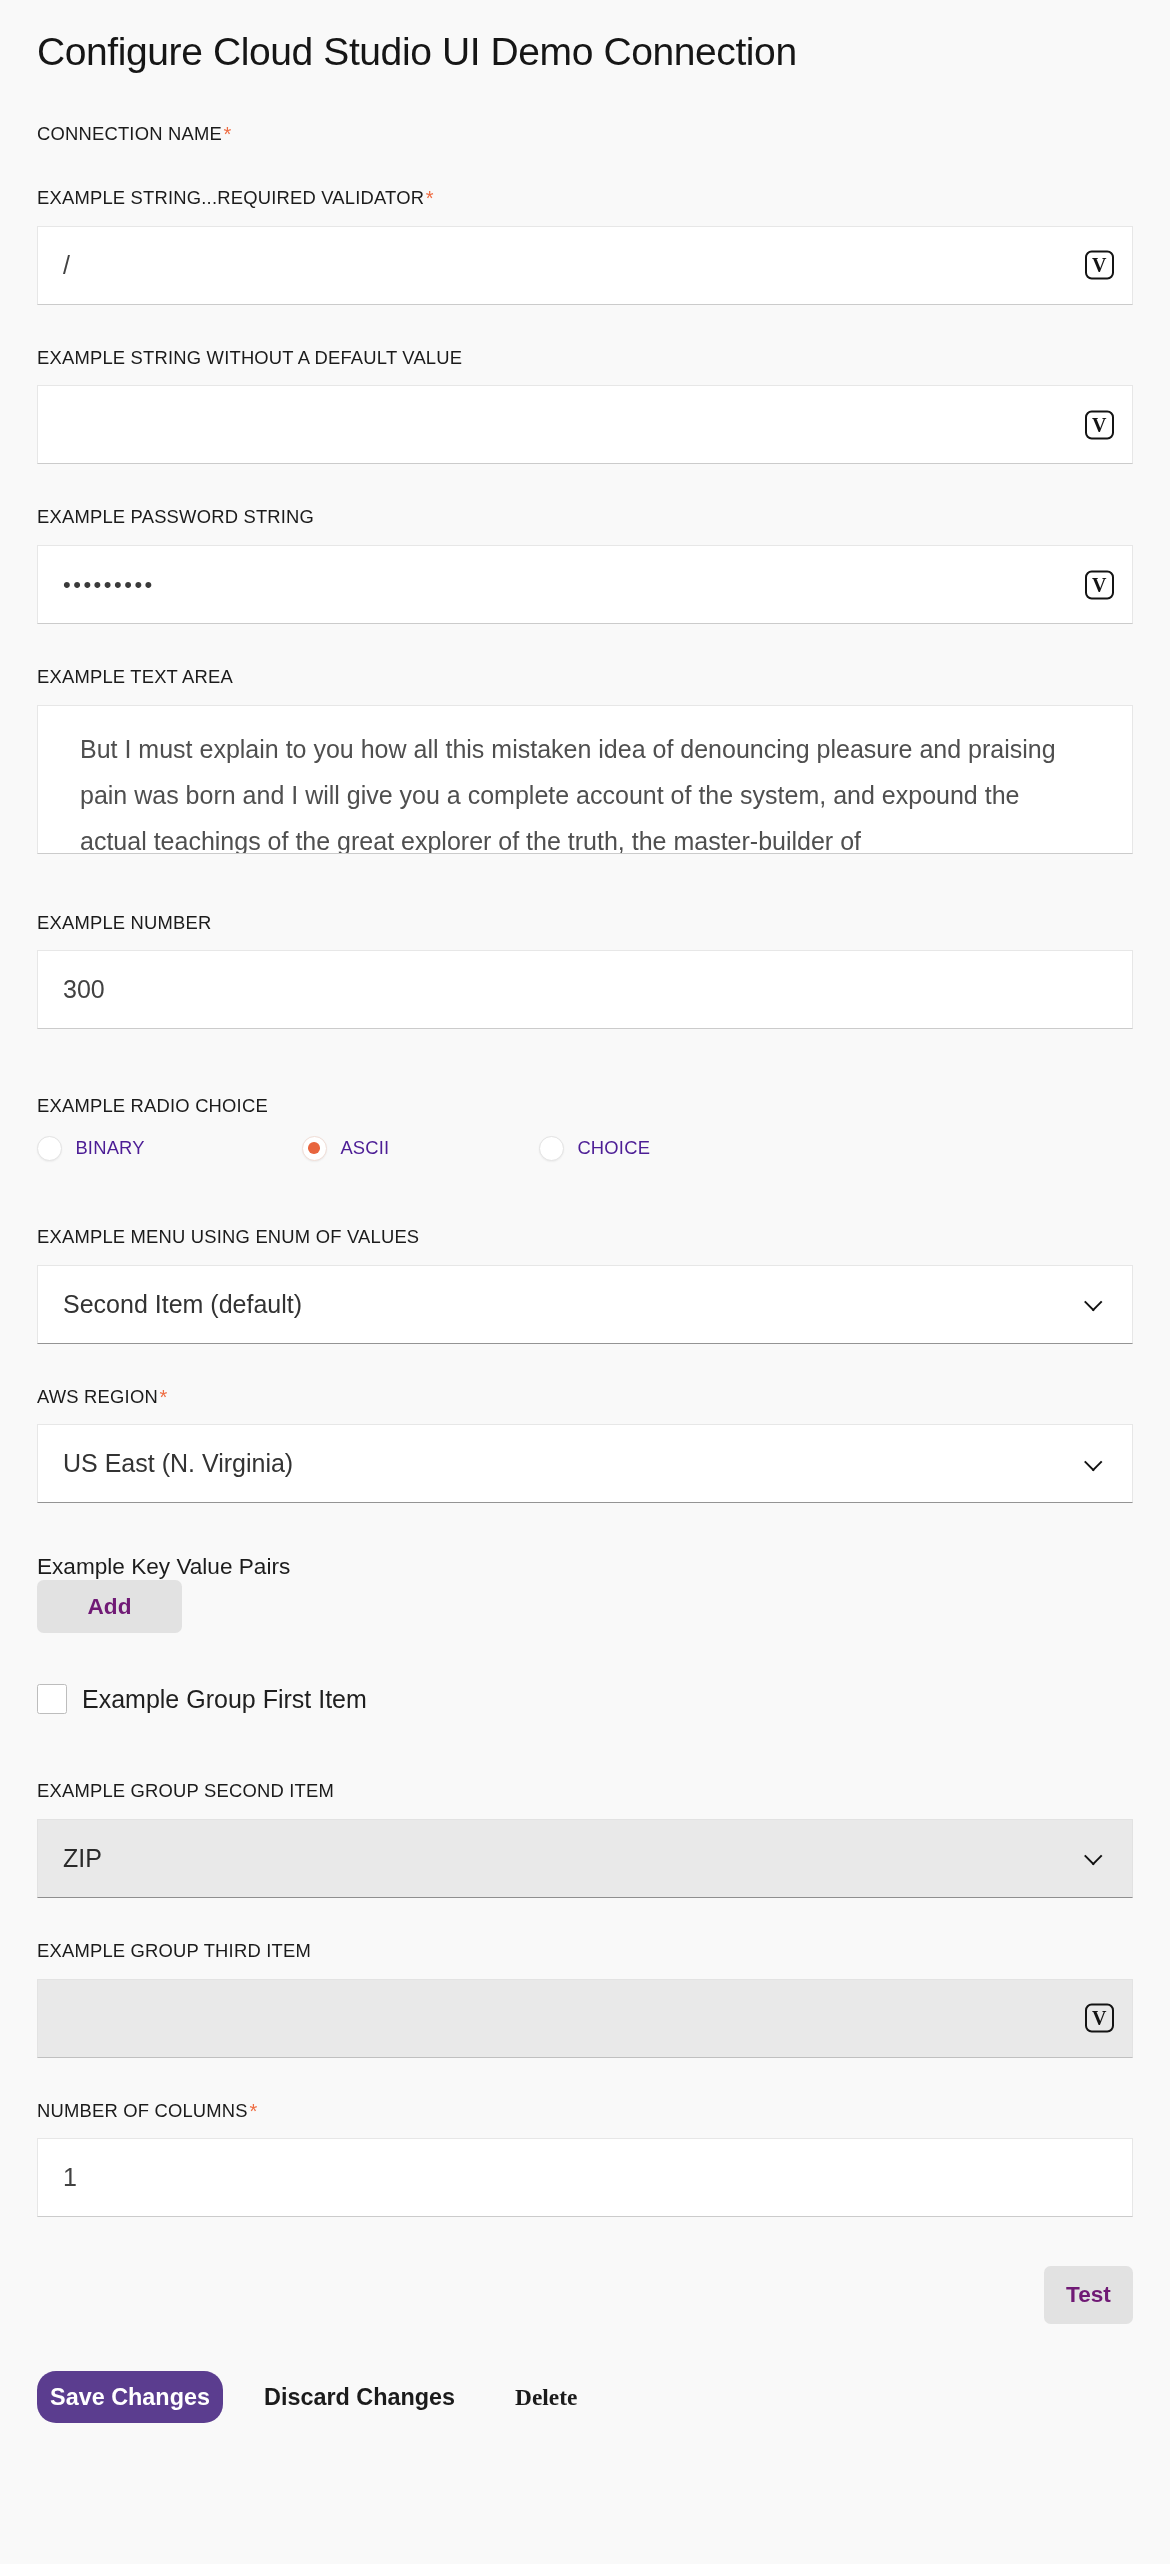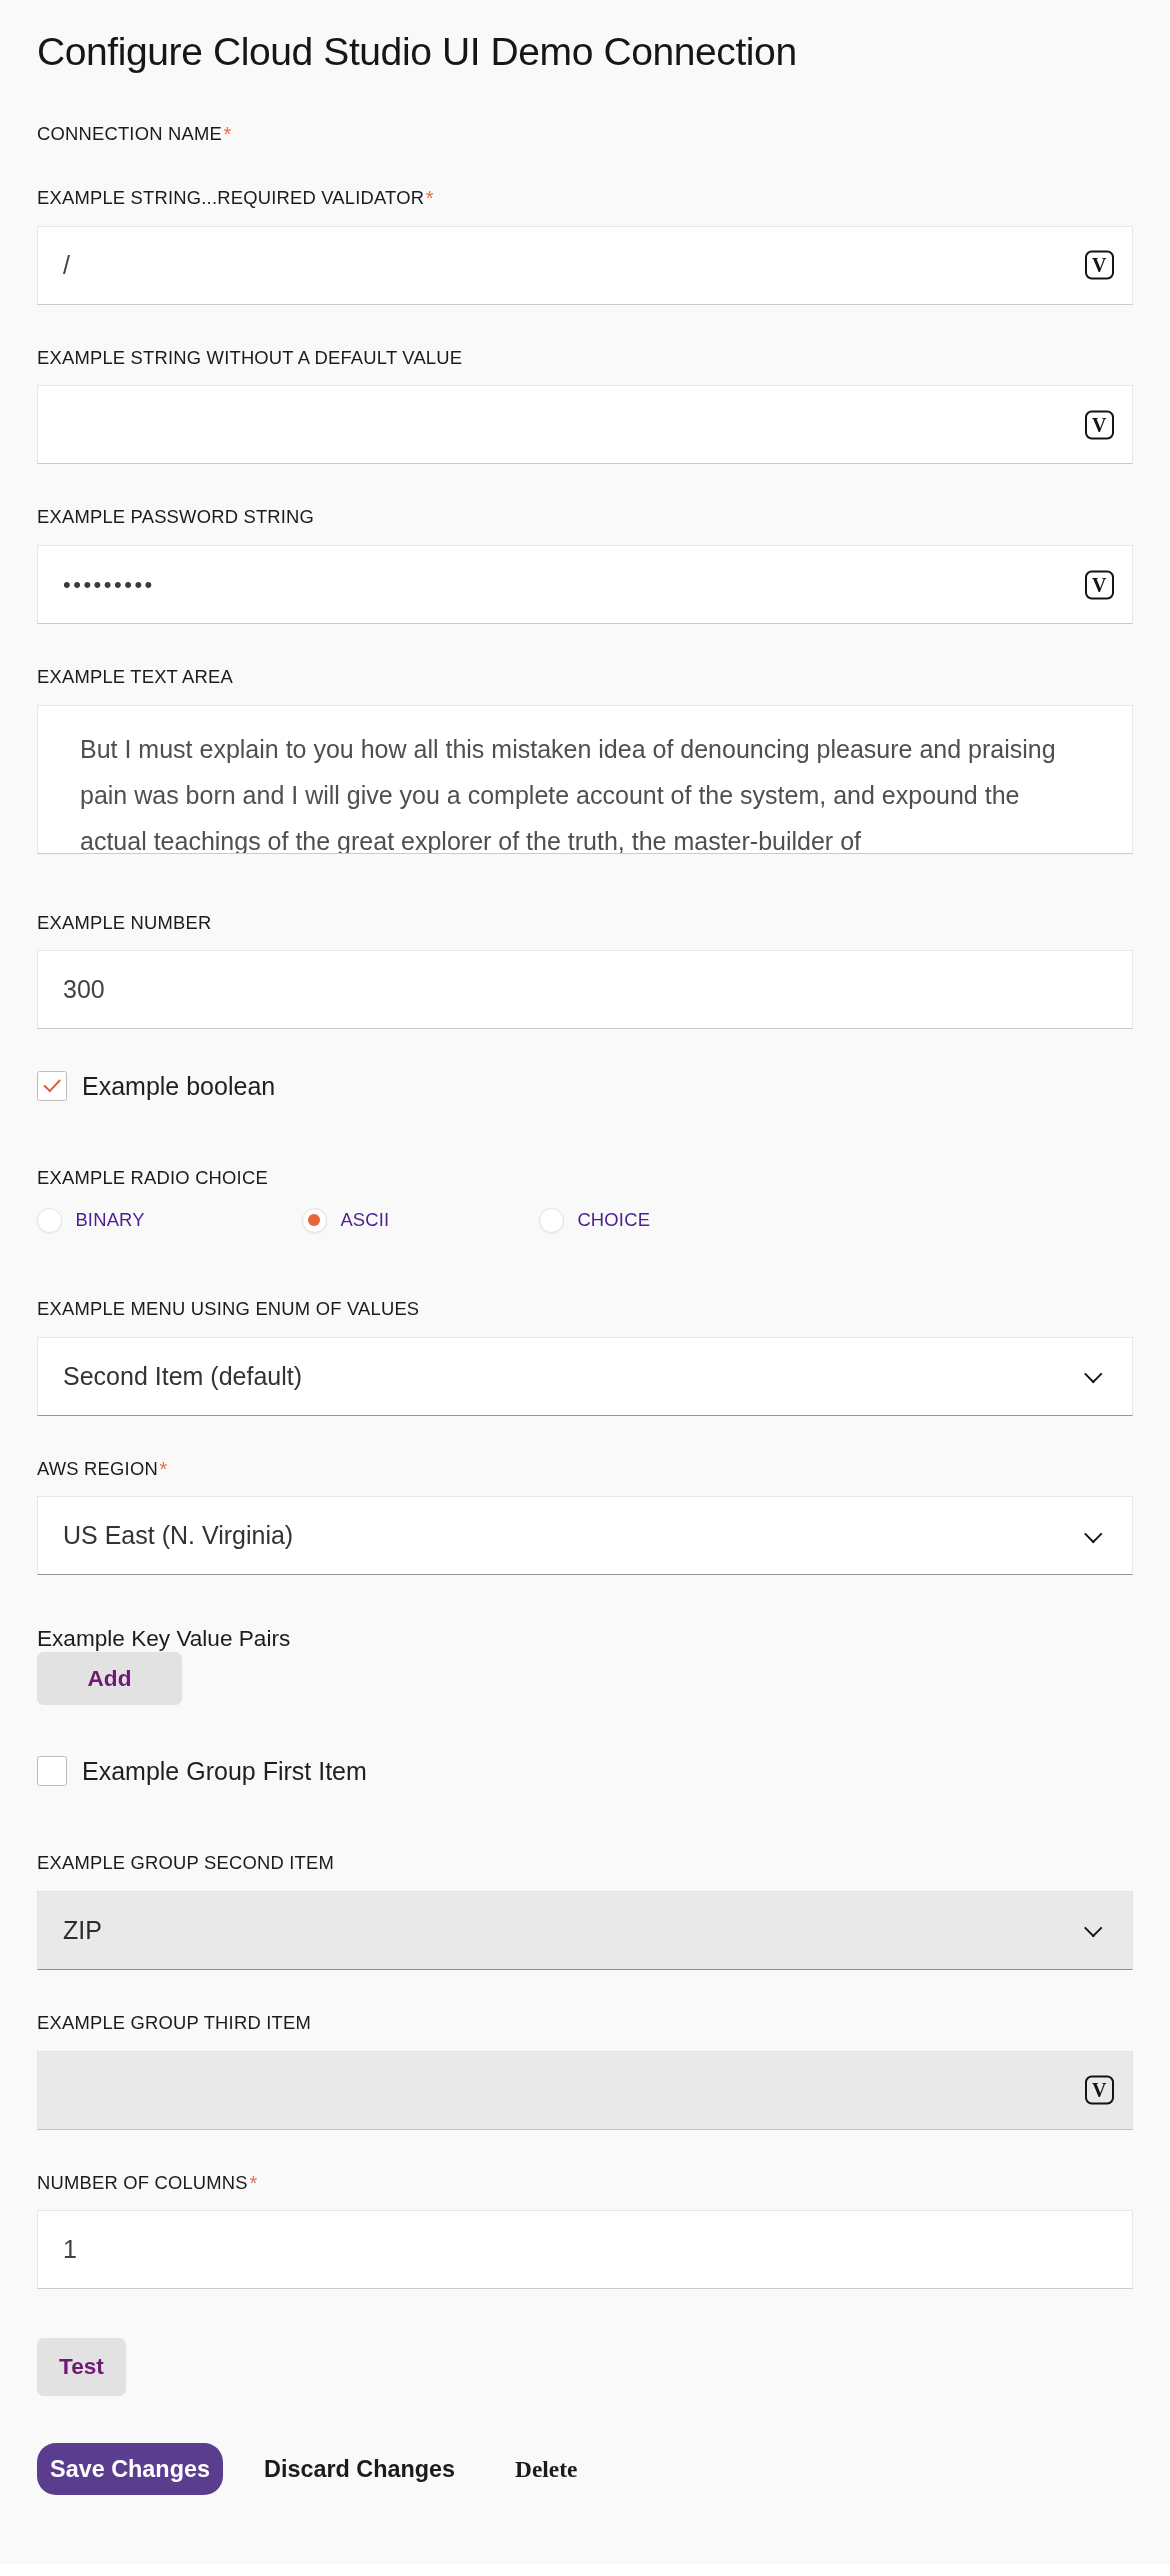--- a/index.html
+++ b/index.html
@@ -206,21 +206,21 @@
     border: none;
     border-radius: 6.7px;
     font-family: "Liberation Sans", sans-serif;
     font-weight: 700;
     font-size: 22.6px;
     color: #701a75;
     cursor: pointer;
   }
   .btn-add { width: 145px; height: 53px; }
   .btn-test { width: 89px; height: 58px; }
-  .test-row { display: flex; justify-content: flex-start; margin-top: 49px; }
+  .test-row { display: flex; justify-content: flex-end; margin-top: 49px; }
 
   .actions { display: flex; align-items: center; margin-top: 47px; }
   .btn-save {
     width: 186px;
     height: 52px;
     background: #5b3d8f;
     border: none;
     border-radius: 19px;
     color: #ffffff;
     font-family: "Liberation Sans", sans-serif;
@@ -304,24 +304,20 @@
 
     <div class="group after-textarea">
       <div class="field-label">
         <span>EXAMPLE NUMBER</span>
       </div>
       <div class="input-box">
         <input class="text-input" type="text" value="300" style="">
       </div>
     </div>
 
-    <div class="checkbox-row">
-      <span class="checkbox checked"></span>
-      <span class="checkbox-label">Example boolean</span>
-    </div>
 
     <div class="group mt56">
       <div class="field-label">
         <span>EXAMPLE RADIO CHOICE</span>
       </div>
       <div class="radio-row">
         <div class="radio-item">
           <span class="radio"></span>
           <span class="radio-label">BINARY</span>
         </div>

